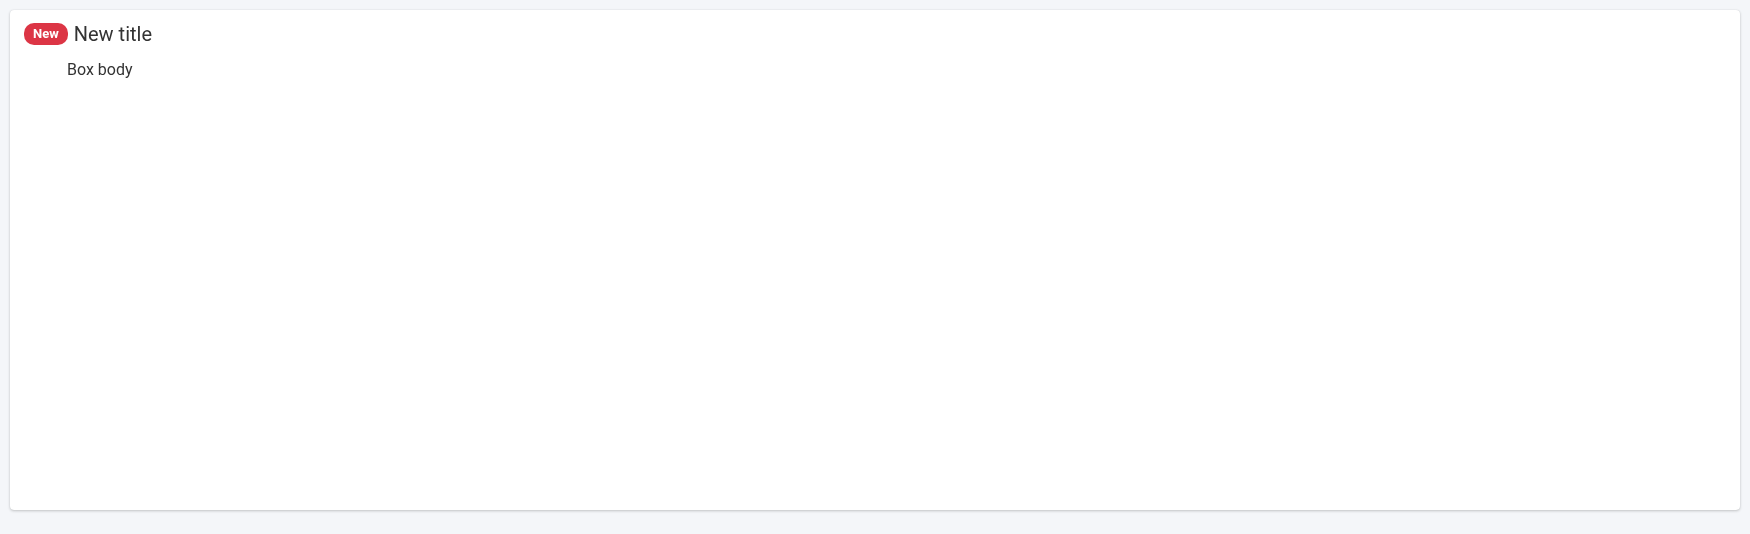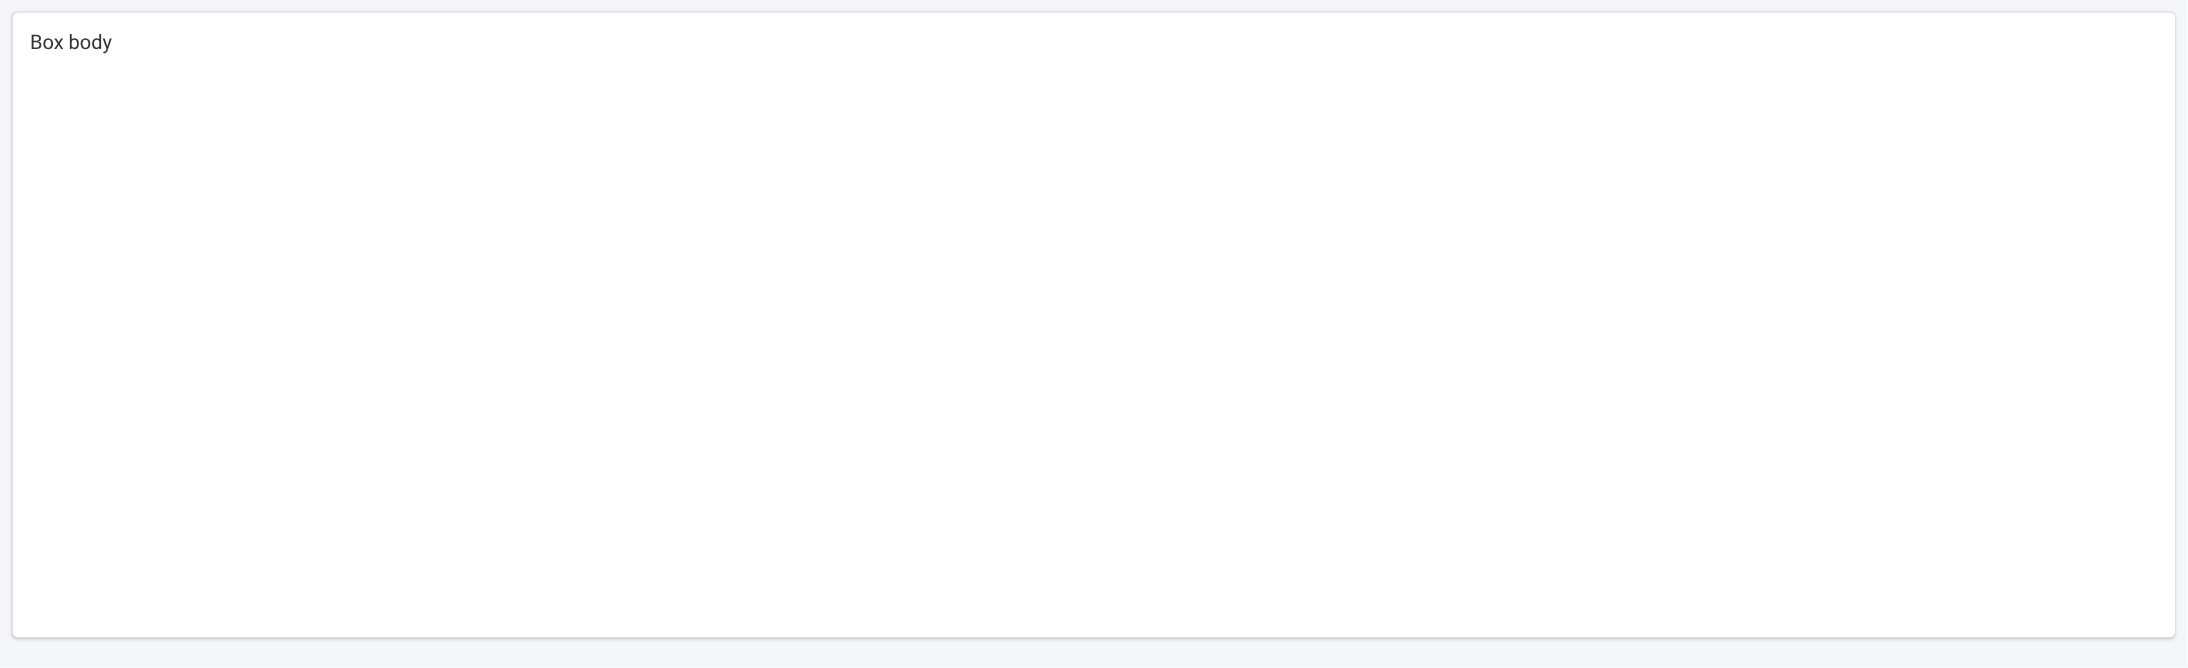--- a/index.html
+++ b/index.html
@@ -43,20 +43,25 @@
       font-size: 20px;
       font-weight: 400;
       color: #333333;
       line-height: 1.2;
     }
     .box-body {
       padding: 14px;
       font-size: 16px;
       color: #333333;
       flex: 1;
+      margin-left: 43px;
     }
   </style>
 </head>
 <body>
 
 <div class="box">
+  <div class="box-header">
+    <span class="badge">New</span>
+    <h3 class="box-title">New title</h3>
+  </div>
   <div class="box-body">Box body</div>
 </div>
 
 </body></html>

